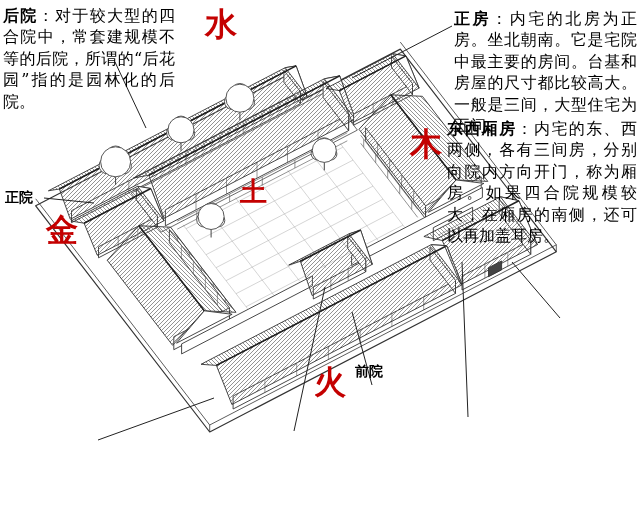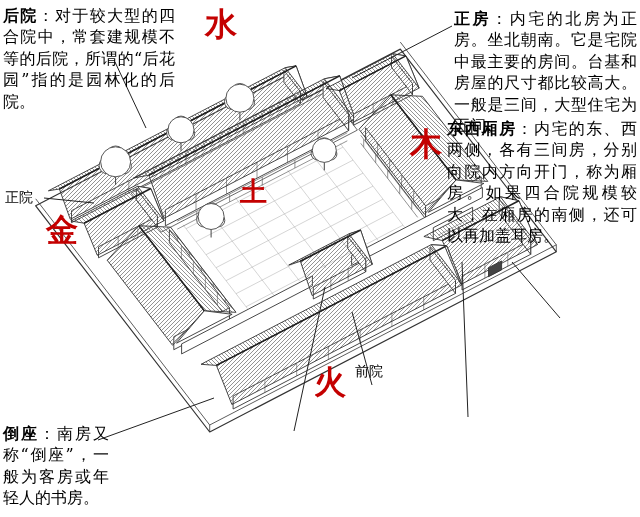--- a/index.html
+++ b/index.html
@@ -5,21 +5,21 @@
 <style>
   *{box-sizing:border-box;margin:0;padding:0}
   html,body{background:#ffffff}
   .stage{position:relative;width:640px;height:517px;background:#fff;overflow:hidden;
          font-family:"DejaVu Serif","Liberation Serif",serif;color:#1a1a1a}
   .stage svg{position:absolute;left:0;top:0}
   .note{position:absolute;font-size:16px;line-height:1.34;color:#000;text-align:justify}
   .note b{font-weight:bold}
   .wx{position:absolute;color:var(--red,#c40000);font-weight:bold;font-size:32px;line-height:1}
   .wx.small{font-size:27px}
-  .plabel{position:absolute;font-size:14px;font-weight:normal;color:#000;line-height:1}
+  .plabel{position:absolute;font-size:14px;font-weight:bold;color:#000;line-height:1}
 </style>
 </head>
 <body>
 
 <div class="stage">
 
   <svg id="illus" width="640" height="517" viewBox="0 0 640 517">
       <defs>
         <pattern id="h1" width="4" height="4" patternUnits="userSpaceOnUse">
           <path d="M0,4 L4,0" stroke="#666" stroke-width="0.7"></path>
@@ -203,16 +203,13 @@
 
   <div class="note" style="left:3px;top:5px;width:172px">
     <b>后院</b><span>：对于较大型的四合院中，常套建规模不等的后院，所谓的“后花园”指的是园林化的后院。</span>
   </div>
   <div class="note" style="left:454px;top:8px;width:183px">
     <b>正房</b><span>：内宅的北房为正房。坐北朝南。它是宅院中最主要的房间。台基和房屋的尺寸都比较高大。一般是三间，大型住宅为五间。</span>
   </div>
   <div class="note" style="left:447px;top:118px;width:190px">
     <b>东西厢房</b><span>：内宅的东、西两侧，各有三间房，分别向院内方向开门，称为厢房。如果四合院规模较大，在厢房的南侧，还可以再加盖耳房。</span>
   </div>
-  <div class="note" style="left:3px;top:423px;width:106px">
-    <b>倒座</b><span>：南房又称“倒座”，一般为客房或年轻人的书房。</span>
-  </div>
 </div>
 
 </body></html>

